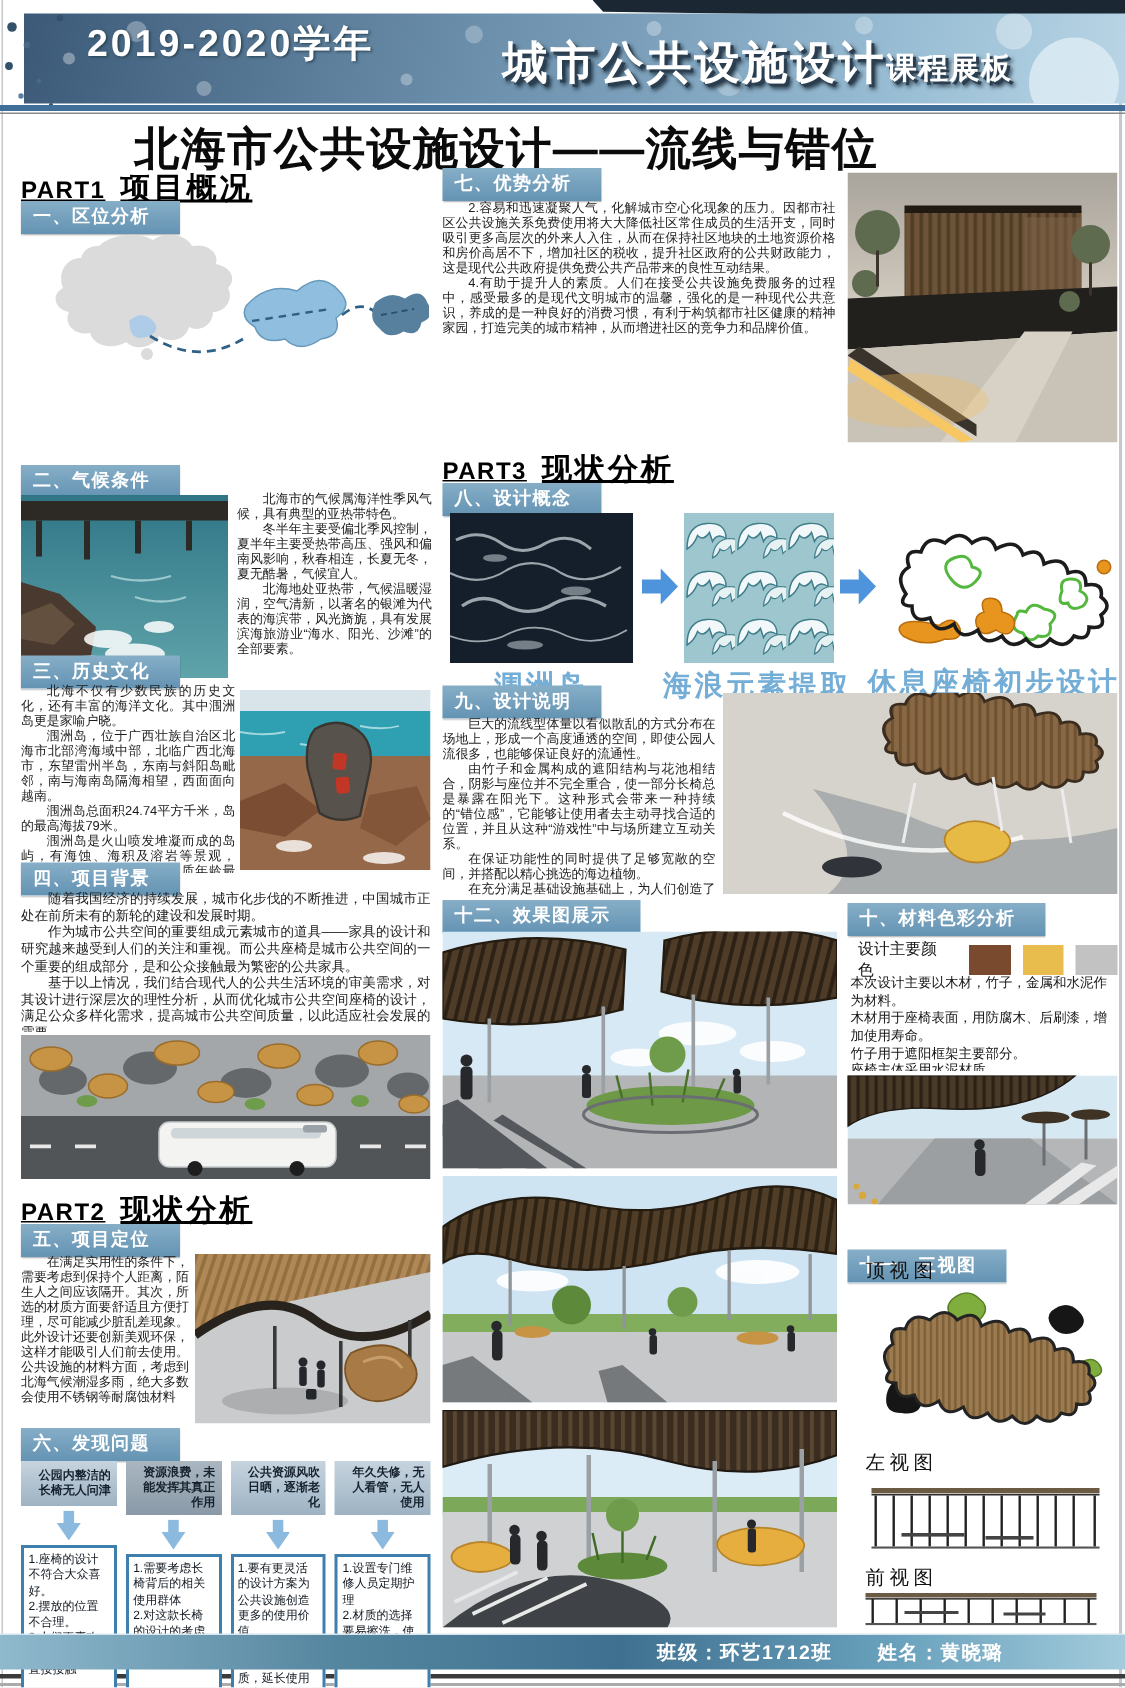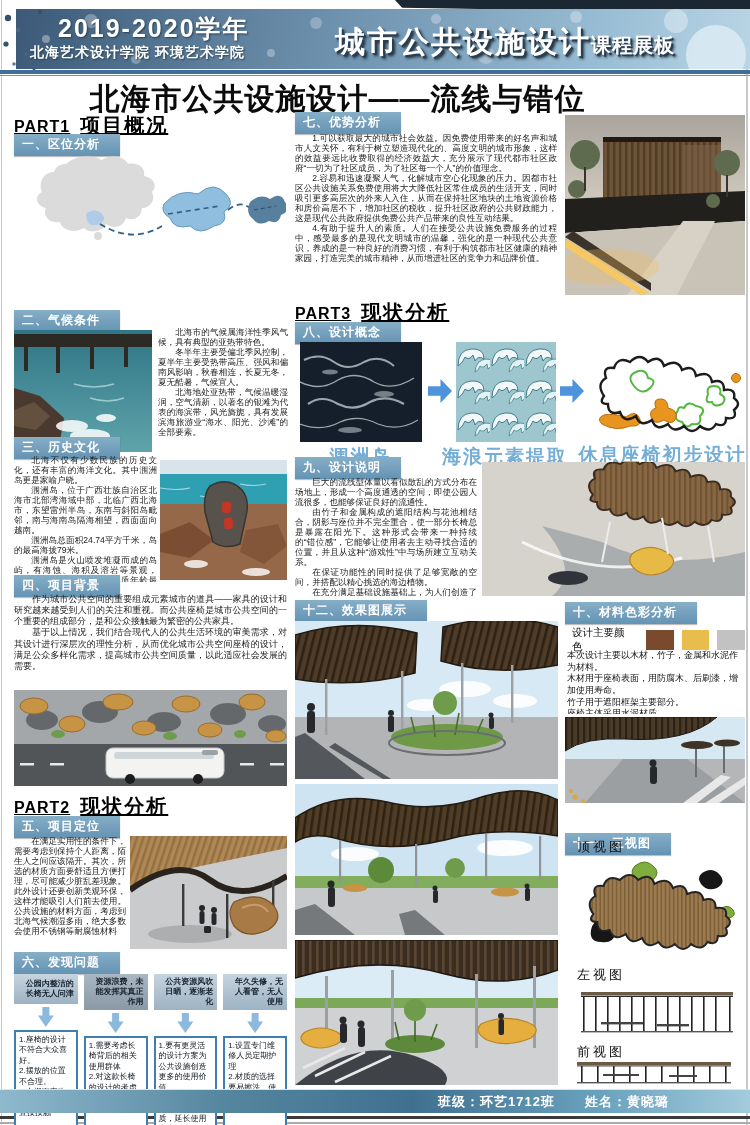--- a/index.html
+++ b/index.html
@@ -82,21 +82,20 @@
   <svg class="abs" style="left:0;top:6px;" width="56" height="70" viewBox="0 0 56 70">
     <circle cx="8" cy="12" r="3.2" fill="#33516b"></circle>
       <circle cx="18" cy="24" r="2.2" fill="#49698a"></circle>
     <circle cx="6" cy="38" r="2.6" fill="#33516b"></circle>
       <circle cx="26" cy="48" r="1.6" fill="#49698a"></circle>
     <circle cx="40" cy="6" r="2.2" fill="#33516b"></circle>
       <circle cx="14" cy="58" r="1.8" fill="#5d7e9e"></circle>
     <circle cx="34" cy="64" r="1.4" fill="#33516b"></circle>
   </svg>
   <div class="abs year" style="left:58px;top:12px;">2019-2020学年</div>
-  <div class="abs school" style="left:30px;top:44px;">北海艺术设计学院 环境艺术学院</div>
   <div class="abs ctitle" style="left:335px;top:22px;">
     <span>城市公共设施设计</span><span class="csuffix">课程展板</span>
   </div>
   <div class="abs hdr-line" style="left:0;top:70px;width:750px;height:4px;"></div>
   <div class="abs hdr-line2" style="left:0;top:75px;width:750px;height:1px;"></div>
   <div class="abs main-title" style="left:25px;top:79px;width:625px;">北海市公共设施设计——流线与错位</div>
 
   <div class="abs part" style="left:14px;top:112px;">
     <span class="pl">PART1</span>
     <span class="pt">项目概况</span>
@@ -165,20 +164,21 @@
     <rect x="62" y="42" width="9" height="11" rx="2" fill="#c23626" transform="rotate(6 66 47)"></rect>
     <rect x="64" y="58" width="9" height="11" rx="2" fill="#c23626" transform="rotate(-5 68 63)"></rect>
     <g fill="#ffffff" opacity="0.8">
         <ellipse cx="36" cy="104" rx="12" ry="4"></ellipse>
         <ellipse cx="96" cy="112" rx="14" ry="4"></ellipse>
       </g>
   </svg>
 
   <div class="abs band" style="left:14px;top:575px;">四、项目背景</div>
   <div class="abs txt" style="left:14px;top:594px;width:273px;height:94px;">
+    <p>随着我国经济的持续发展，城市化步伐的不断推进，中国城市正处在前所未有的新轮的建设和发展时期。</p>
       <p>作为城市公共空间的重要组成元素城市的道具——家具的设计和研究越来越受到人们的关注和重视。而公共座椅是城市公共空间的一个重要的组成部分，是和公众接触最为繁密的公共家具。</p>
       <p>基于以上情况，我们结合现代人的公共生活环境的审美需求，对其设计进行深层次的理性分析，从而优化城市公共空间座椅的设计，满足公众多样化需求，提高城市公共空间质量，以此适应社会发展的需要。</p>
   </div>
   <svg class="abs" style="left:14px;top:690px;" width="273" height="96" viewBox="0 0 273 96">
     <rect width="273" height="54" fill="#a3a7aa"></rect>
     <g fill="#55595c" opacity="0.8">
       <ellipse cx="28" cy="30" rx="16" ry="10"></ellipse>
         <ellipse cx="86" cy="22" rx="18" ry="11"></ellipse>
       <ellipse cx="150" cy="32" rx="17" ry="10"></ellipse>
         <ellipse cx="214" cy="24" rx="18" ry="11"></ellipse>
@@ -271,21 +271,20 @@
     <div class="pcol">
       <div class="phead">年久失修，无人看管，无人使用</div>
       <div class="parrow"></div>
       <div class="pbox">1.设置专门维修人员定期护理
 2.材质的选择要易擦洗，使其尽量保持美观整洁</div>
     </div>
   </div>
 
   <div class="abs band" style="left:295px;top:112px;">七、优势分析</div>
   <div class="abs txt tight" style="left:295px;top:134px;width:262px;height:162px;">
-    <p>1.可以获取最大的城市社会效益。因免费使用带来的好名声和城市人文关怀，有利于树立塑造现代化的、高度文明的城市形象，这样的效益要远比收费取得的经济效益大，充分展示了现代都市社区政府“一切为了社区成员，为了社区每一个人”的价值理念。</p>
       <p>2.容易和迅速凝聚人气，化解城市空心化现象的压力。因都市社区公共设施关系免费使用将大大降低社区常住成员的生活开支，同时吸引更多高层次的外来人入住，从而在保持社区地块的土地资源价格和房价高居不下，增加社区的税收，提升社区政府的公共财政能力，这是现代公共政府提供免费公共产品带来的良性互动结果。</p>
       <p>4.有助于提升人的素质。人们在接受公共设施免费服务的过程中，感受最多的是现代文明城市的温馨，强化的是一种现代公共意识，养成的是一种良好的消费习惯，有利于构筑都市社区健康的精神家园，打造完美的城市精神，从而增进社区的竞争力和品牌价值。</p>
   </div>
 
   <div class="abs part" style="left:295px;top:299px;">
     <span class="pl">PART3</span>
     <span class="pt">现状分析</span>
   </div>
   <div class="abs band" style="left:295px;top:322px;">八、设计概念</div>
 

